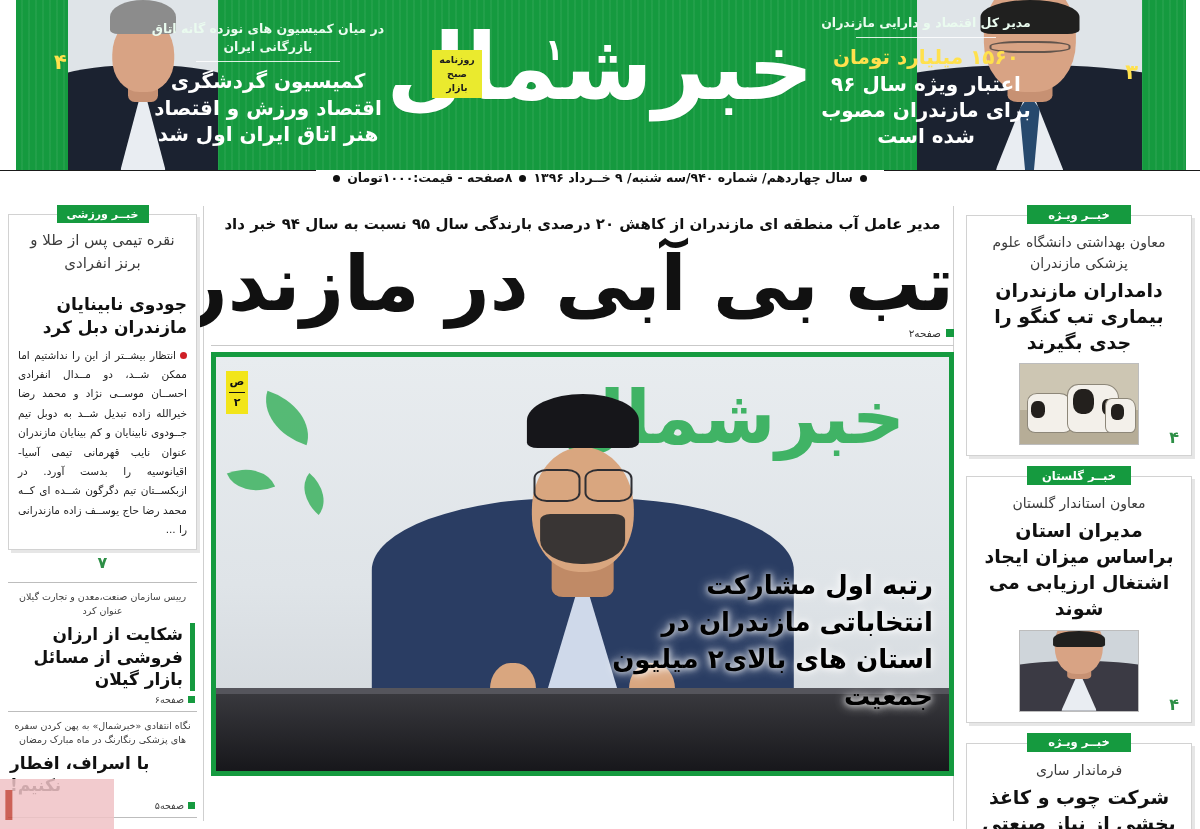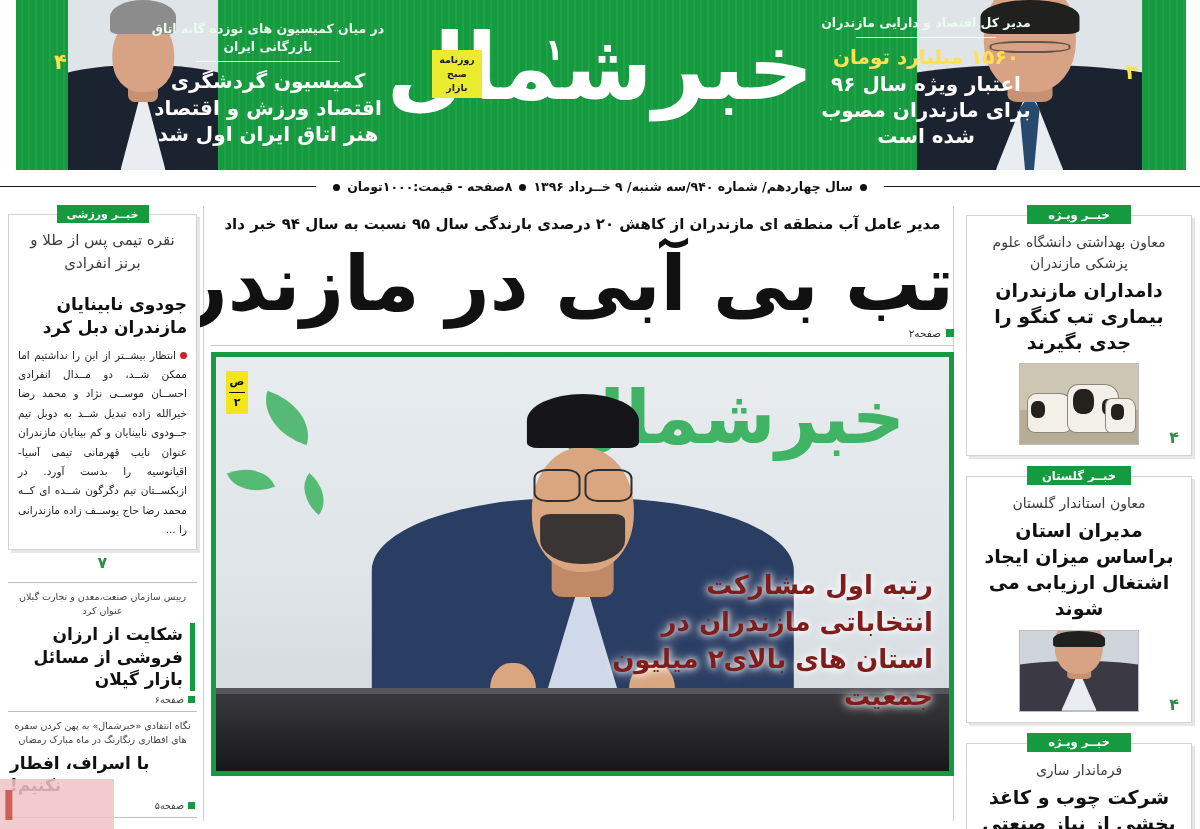--- a/index.html
+++ b/index.html
@@ -77,21 +77,21 @@
     position: absolute; left: 432px; top: 42px; width: 50px; height: 48px;
     background: #eaea2e; color: #1d1d1d; font-size: 9.5px; font-weight: 700;
     display:flex; flex-direction:column; align-items:center; justify-content:center;
     line-height: 1.5; letter-spacing: .5px;
   }
   .logo-alef { position:absolute; left: 545px; top: 24px; color:#fff; font-size: 30px; font-weight:800; }
 
   
   .infobar {
     position: absolute; left: 0; top: 170px; width: 1200px; height: 32px;
-    background: #fff; display: flex; align-items: center; justify-content: center;
+    background: #fff; display: flex; align-items: flex-start; justify-content: center;
   }
   .infobar .line { flex: 1; height: 1px; background: #1a1a1a; }
   .infobar .txt {
     padding: 0 10px; font-size: 12.5px; font-weight: 700; color: #111; white-space: nowrap;
   }
   .dot { display:inline-block; width:7px; height:7px; border-radius:50%; background:#111; vertical-align: middle; margin: 0 7px; }
 
   
   .body { position: absolute; left: 0; top: 202px; width: 1200px; height: 627px; }
 
@@ -218,21 +218,21 @@
   .yellow-cap {
     position: absolute; right: 16px; top: 140px; width: 318px;
   }
   .yrow {
     background: #f2e51a; color: #111; font-size: 11px; font-weight: 700;
     padding: 3px 6px; line-height: 1.45; margin-bottom: 2px; text-align: right;
   }
   .yrow b { color: #d41e20; }
   .photo-head {
     position: absolute; right: 16px; top: 210px; width: 330px;
-    font-size: 26px; font-weight: 800; color: #7f1d1d; line-height: 1.42; text-align: right;
+    font-size: 26px; font-weight: 800; color: #000000; line-height: 1.42; text-align: right;
     text-shadow: 0 0 6px rgba(255,255,255,.95), 0 0 12px rgba(255,255,255,.9);
   }
   .page-chip {
     position: absolute; left: 10px; top: 14px; width: 22px; background: #f2e51a;
     color: #111; font-size: 11px; font-weight: 700; text-align: center; padding: 3px 0;
     line-height: 1.45;
   }
   .page-chip .bar { height:1px; background:#111; margin: 2px 3px; }
 
   .vert-credit {
@@ -431,21 +431,21 @@
       <div class="brief">
         <div class="brief-kicker">رییس سازمان صنعت،معدن و تجارت گیلان عنوان کرد</div>
         <div class="brief-head">شکایت از ارزان فروشی از مسائل بازار گیلان</div>
         <div class="pageref">
           <span class="sq"></span>
           <span>صفحه۶</span>
         </div>
       </div>
 
       <div class="brief">
-        <div class="brief-kicker">نگاه انتقادی «خبرشمال» به پهن کردن سفره های افطاری رنگارنگ در ماه مبارک رمضان</div>
+        <div class="brief-kicker">نگاه انتقادی «خبرشمال» به پهن کردن سفره های پزشکی رنگارنگ در ماه مبارک رمضان</div>
         <div class="brief-head center">با اسراف، افطار نکنیم!</div>
         <div class="pageref">
           <span class="sq"></span>
           <span>صفحه۵</span>
         </div>
       </div>
 
       <div class="brief">
         <div class="brief-head">آغاز فصل شنا و کمبود امکانات برای امدادرسانی به حادثه دیدگان دریای خزر</div>
 

